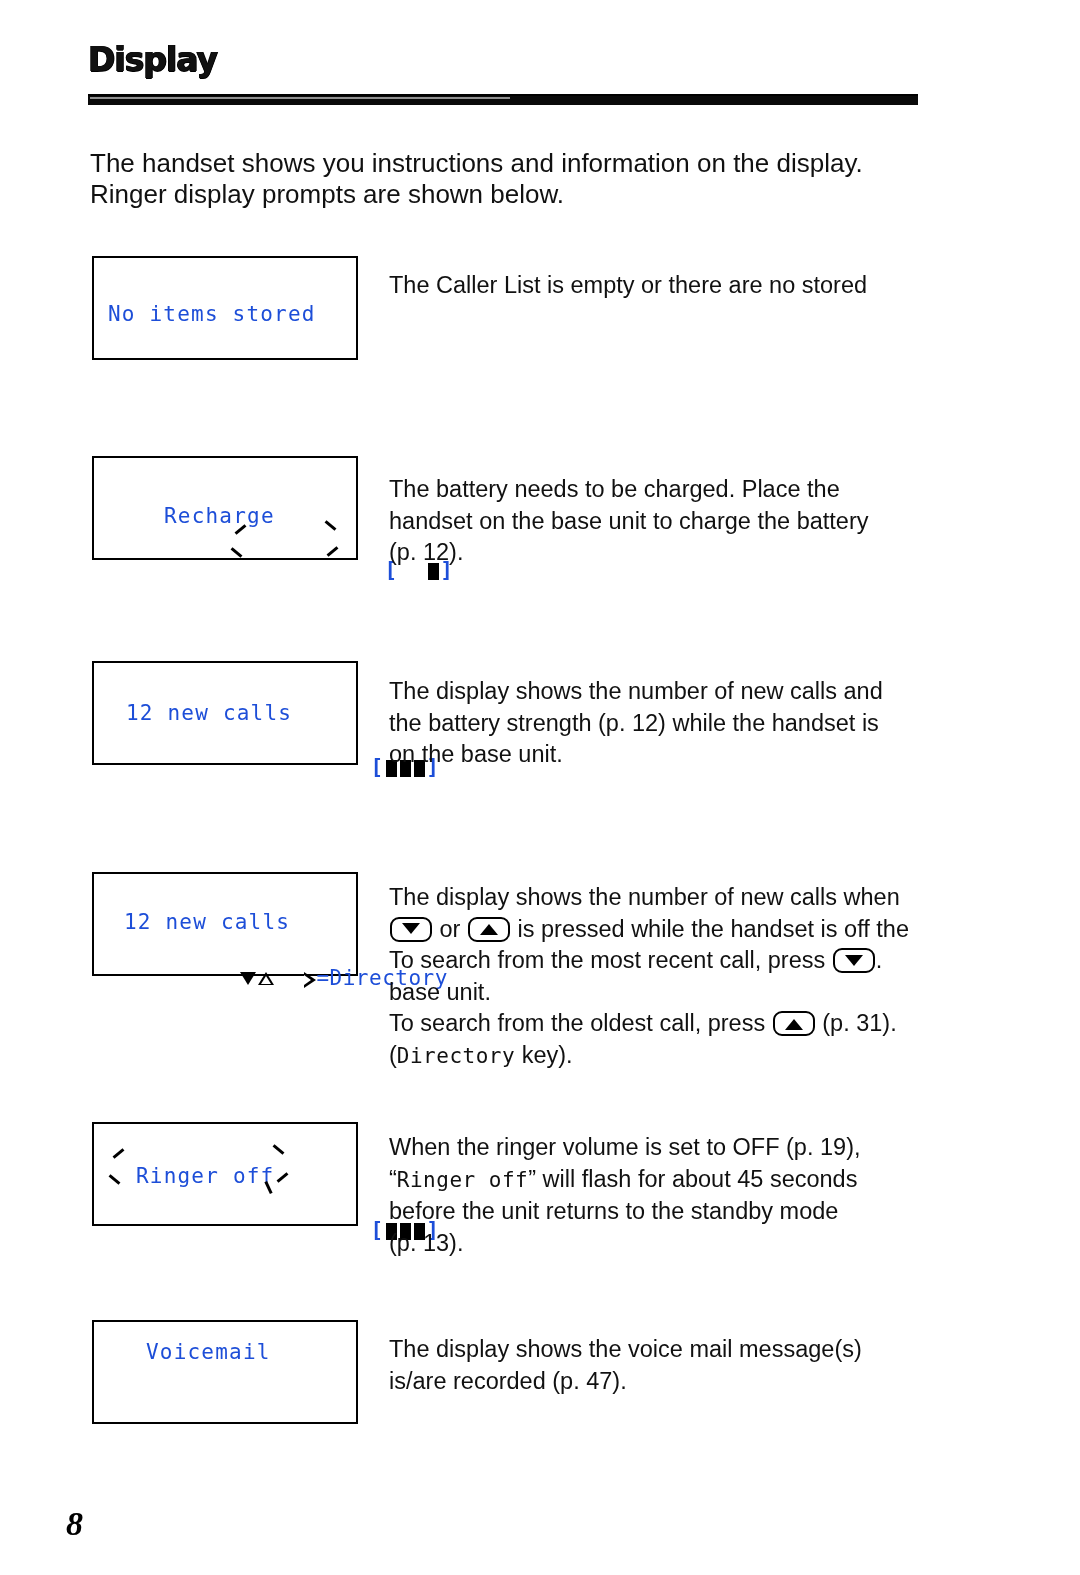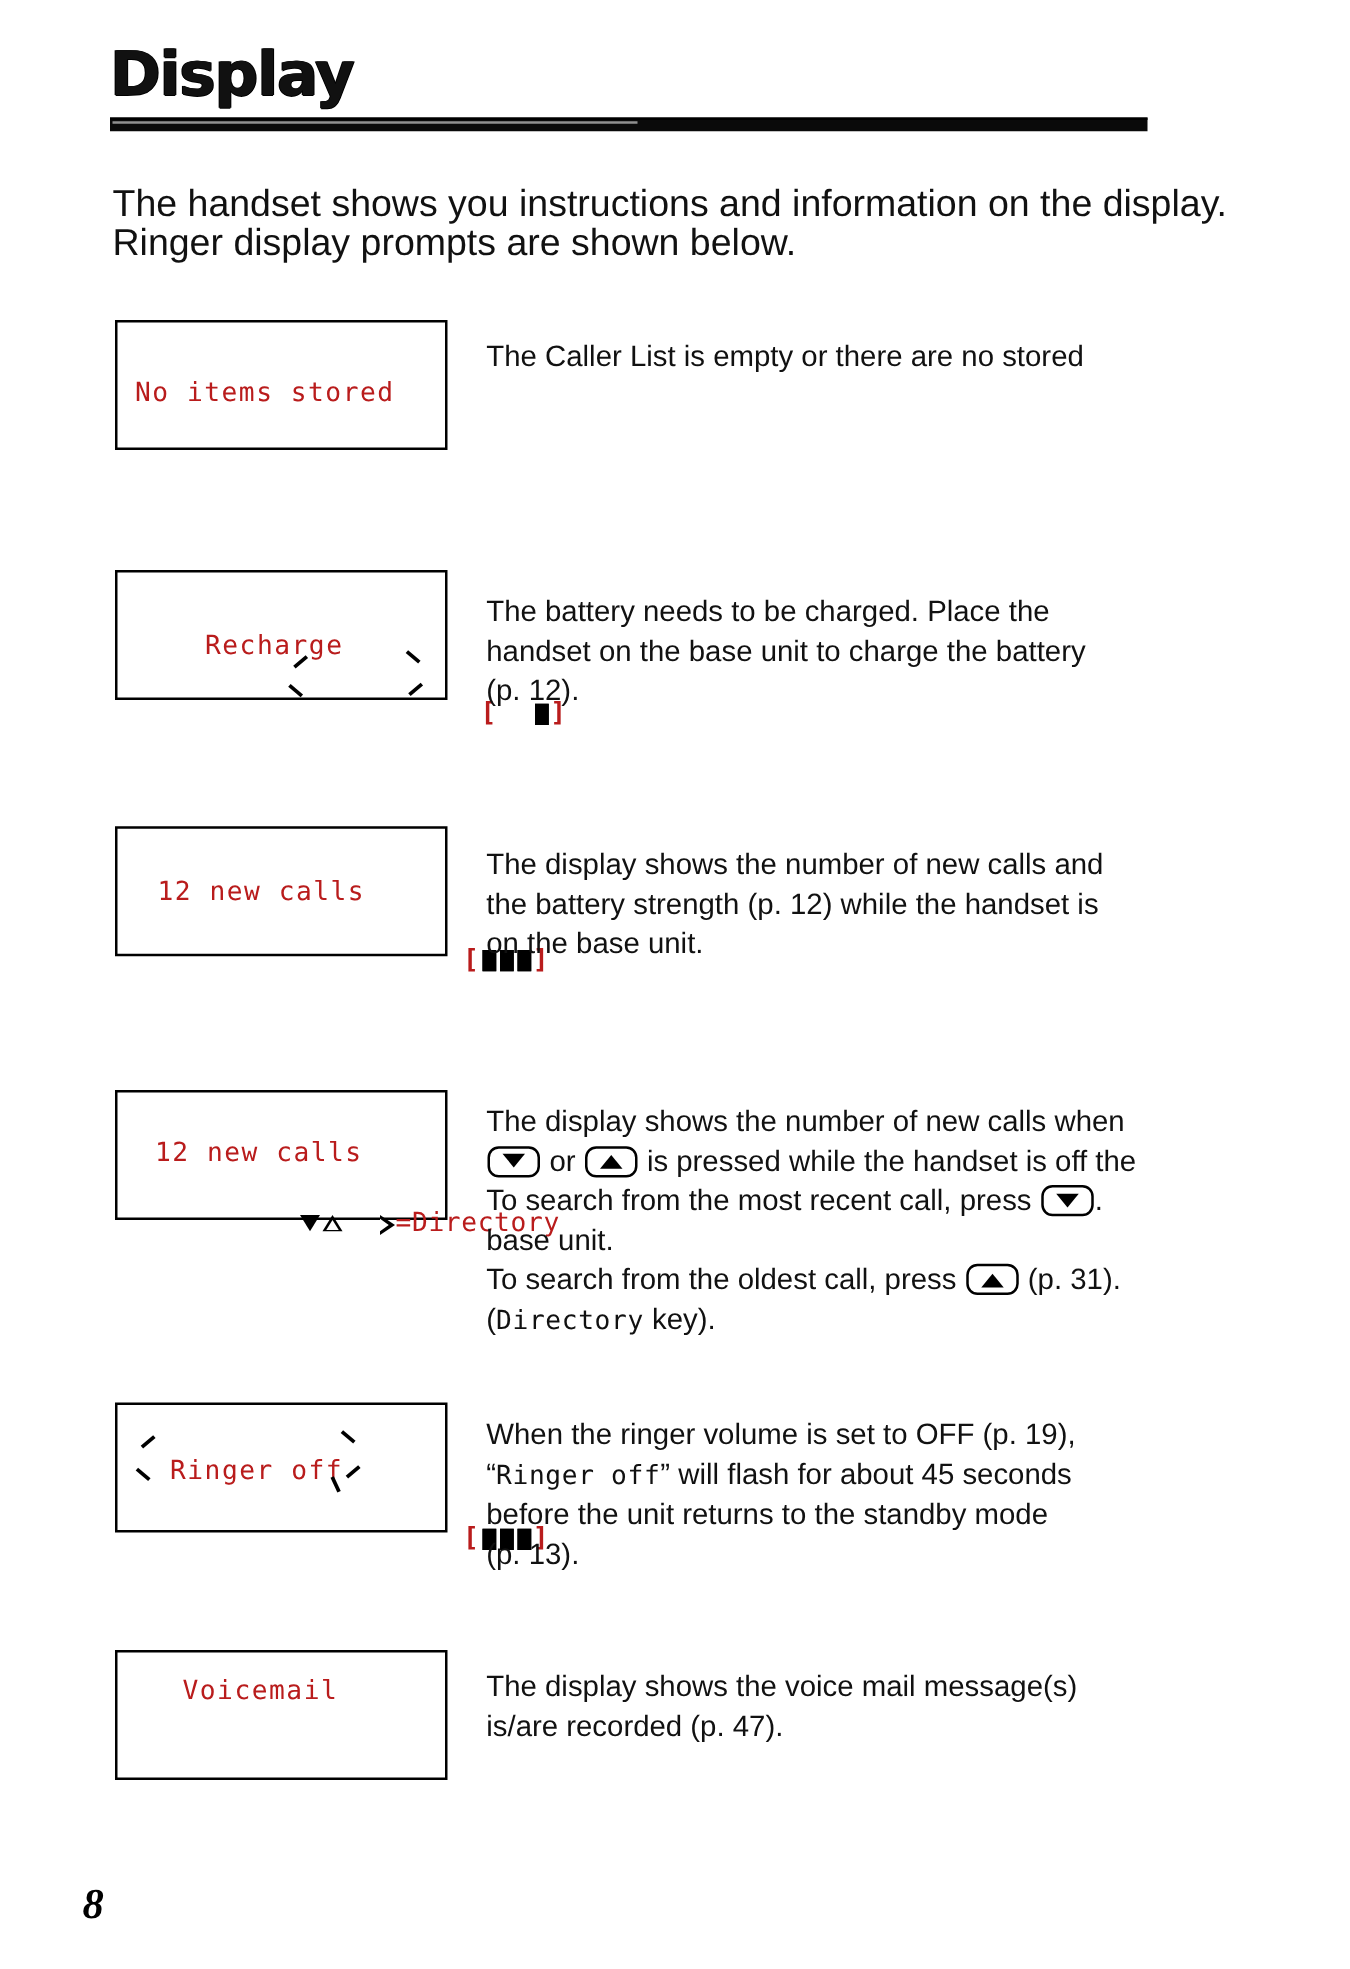--- a/index.html
+++ b/index.html
@@ -25,21 +25,21 @@
 
   
   .title-block {
     position: absolute;
     left: 88px;
     top: 34px;
     width: 840px;
   }
   .page-title {
     font-family: "DejaVu Sans", sans-serif;
-    font-size: 49px;
+    font-size: 33px;
     font-weight: bold;
     letter-spacing: -1px;
     line-height: 52px;
     color: #111;
     margin: 0;
     padding: 0;
     text-shadow:
       0.8px 0 0 #000,
       -0.8px 0 0 #000,
       0 0.6px 0 #000;
@@ -60,21 +60,21 @@
     background: #ffffff;
     opacity: .55;
   }
 
   
   .intro {
     position: absolute;
     left: 90px;
     top: 148px;
     width: 870px;
-    font-size: 30px;
+    font-size: 26px;
     line-height: 31px;
     color: #111;
   }
   .intro div { white-space: nowrap; }
 
   
   .row {
     position: absolute;
     left: 0;
     width: 1080px;
@@ -88,21 +88,21 @@
     background: #fff;
     box-sizing: border-box;
   }
   .lcd-inner {
     position: relative;
     width: 100%;
     height: 100%;
     font-family: "DejaVu Sans Mono", monospace;
     font-size: 21px;
     letter-spacing: 1.2px;
-    color: #b91c1c;
+    color: #1d4ed8;
   }
   .lcd-line {
     position: absolute;
     white-space: pre;
     font-family: "DejaVu Sans Mono", monospace;
   }
 
   .desc {
     position: absolute;
     left: 389px;

